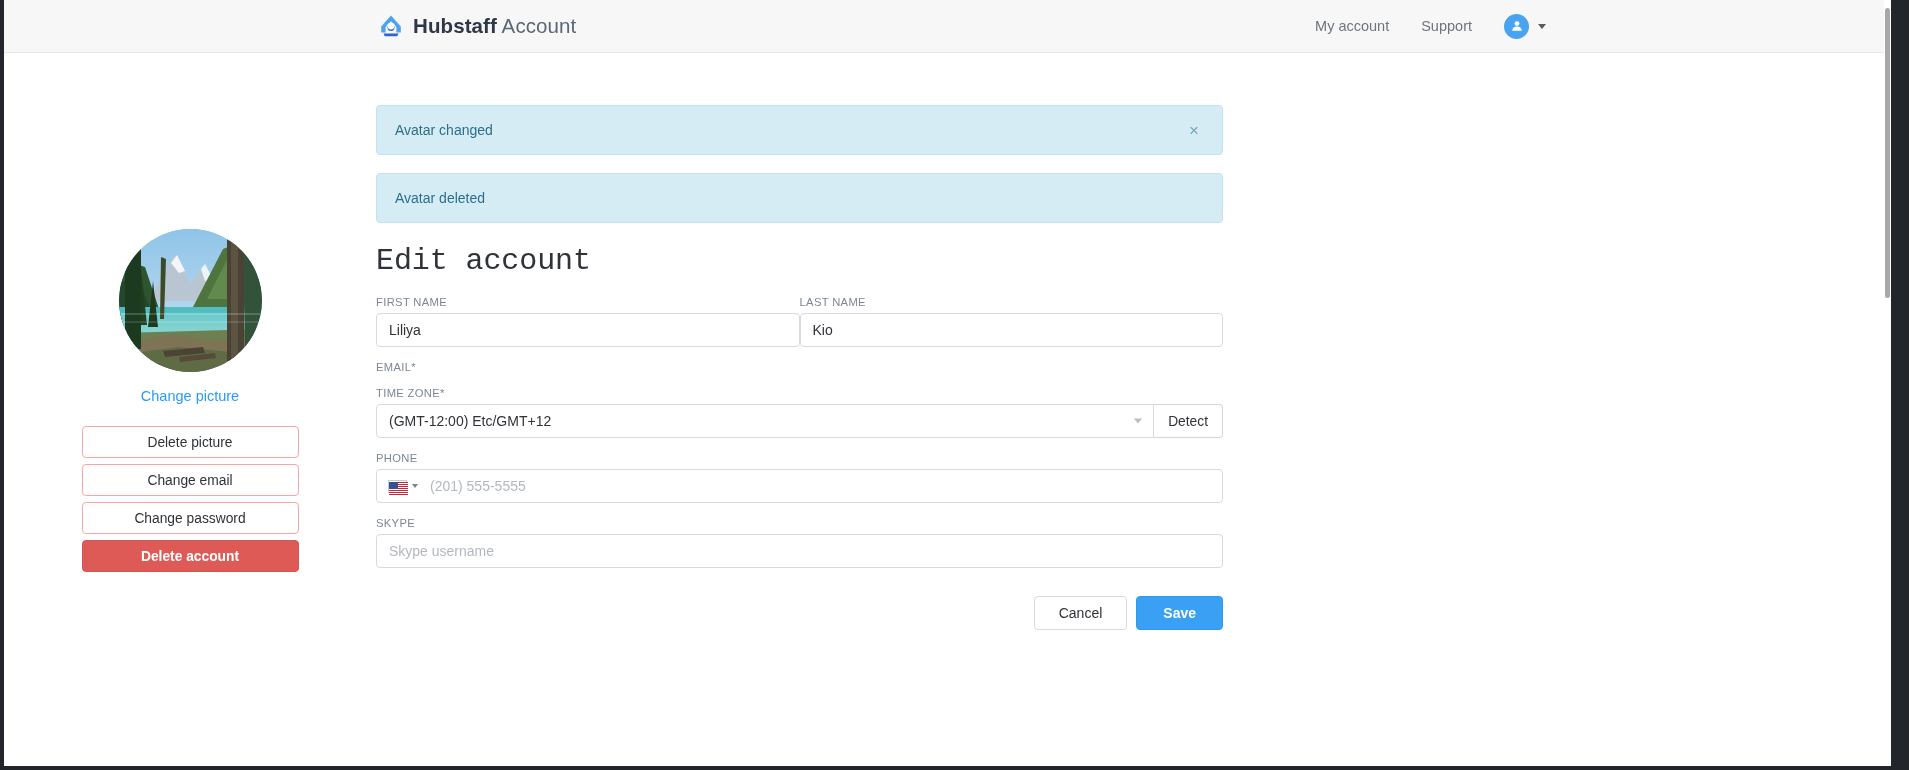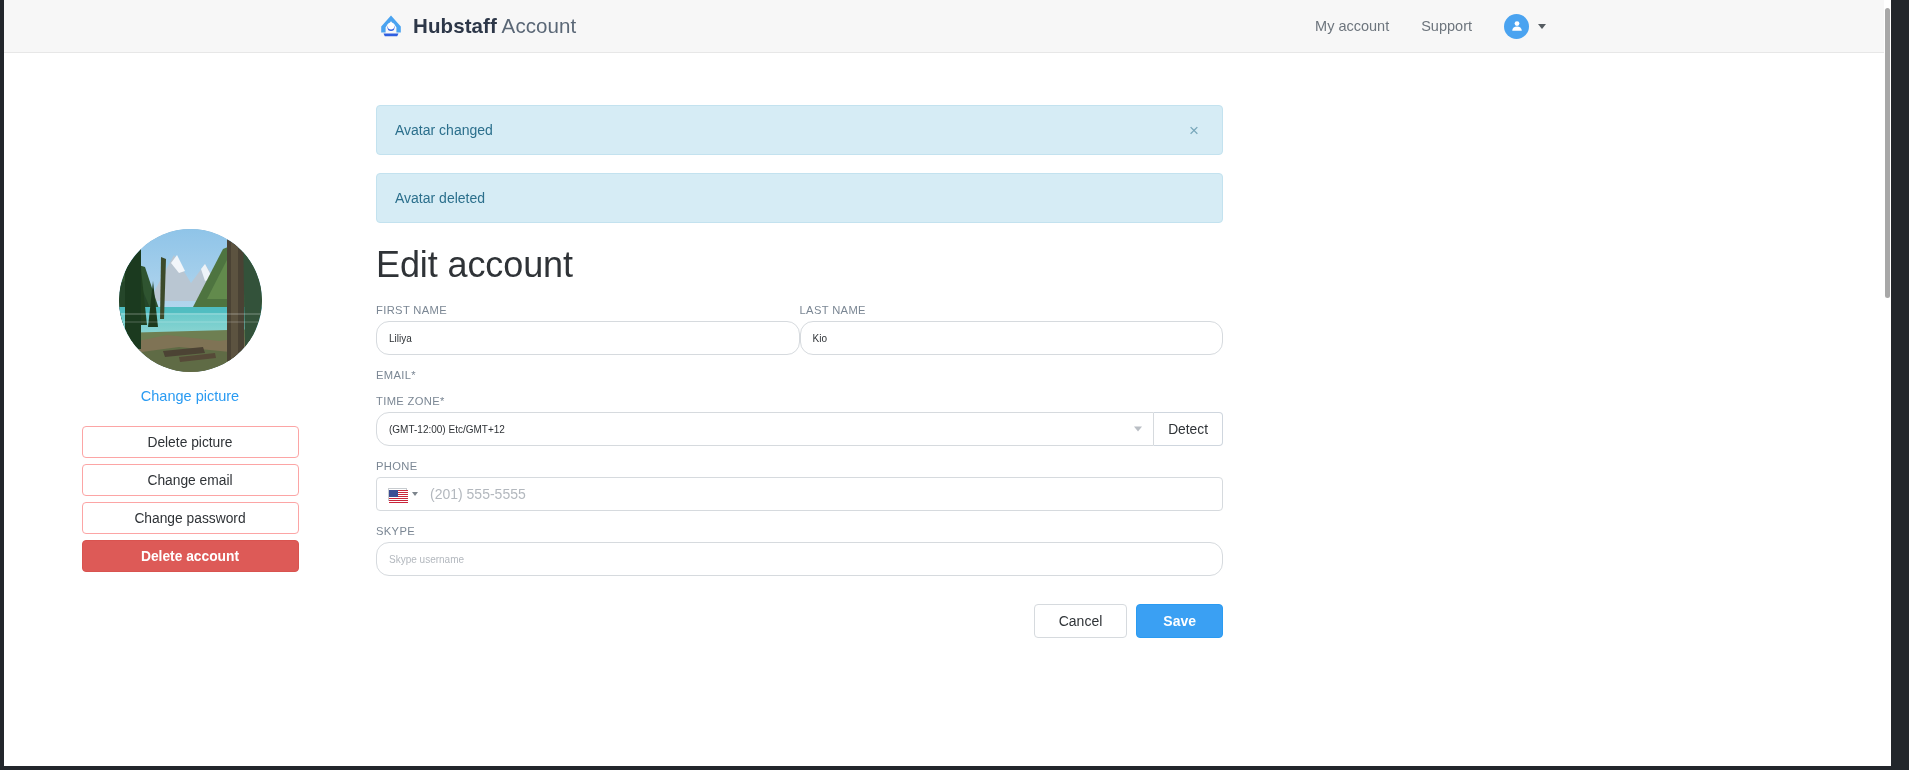--- a/index.html
+++ b/index.html
@@ -194,25 +194,26 @@
     font-size: 17px;
     line-height: 1;
     color: #78a7ba;
     cursor: pointer;
     background: none;
     border: none;
     font-family: "Liberation Sans", sans-serif;
   }
 
   h1.page-title {
-    font-size: 36px;
+    font-size: 30px;
     font-weight: 400;
     color: #2f3337;
     margin: 21px 0 18px 0;
     letter-spacing: -0.1px;
+    font-family: Liberation Mono, monospace;
   }
 
   .form-label {
     display: block;
     font-size: 11.2px;
     letter-spacing: 0.35px;
     color: #7b8794;
     text-transform: uppercase;
     margin-bottom: 5px;
   }
@@ -220,23 +221,23 @@
     display: flex;
     margin-bottom: 14px;
   }
   .row2 > div { flex: 1; }
   .field-group { margin-bottom: 14px; }
 
   .input {
     width: 100%;
     height: 34px;
     border: 1px solid #d6dade;
-    border-radius: 13px;
-    background: #ffffff;
-    font-size: 10px;
+    border-radius: 4px;
+    background: #ffffff;
+    font-size: 14px;
     color: #2f3337;
     padding: 0 12px;
     font-family: "Liberation Sans", sans-serif;
     outline: none;
   }
   .input::placeholder { color: #b3b8be; }
   .input:disabled, .input.disabled {
     background: #eeeeee;
     color: #9aa0a6;
     border-color: #d6dade;

